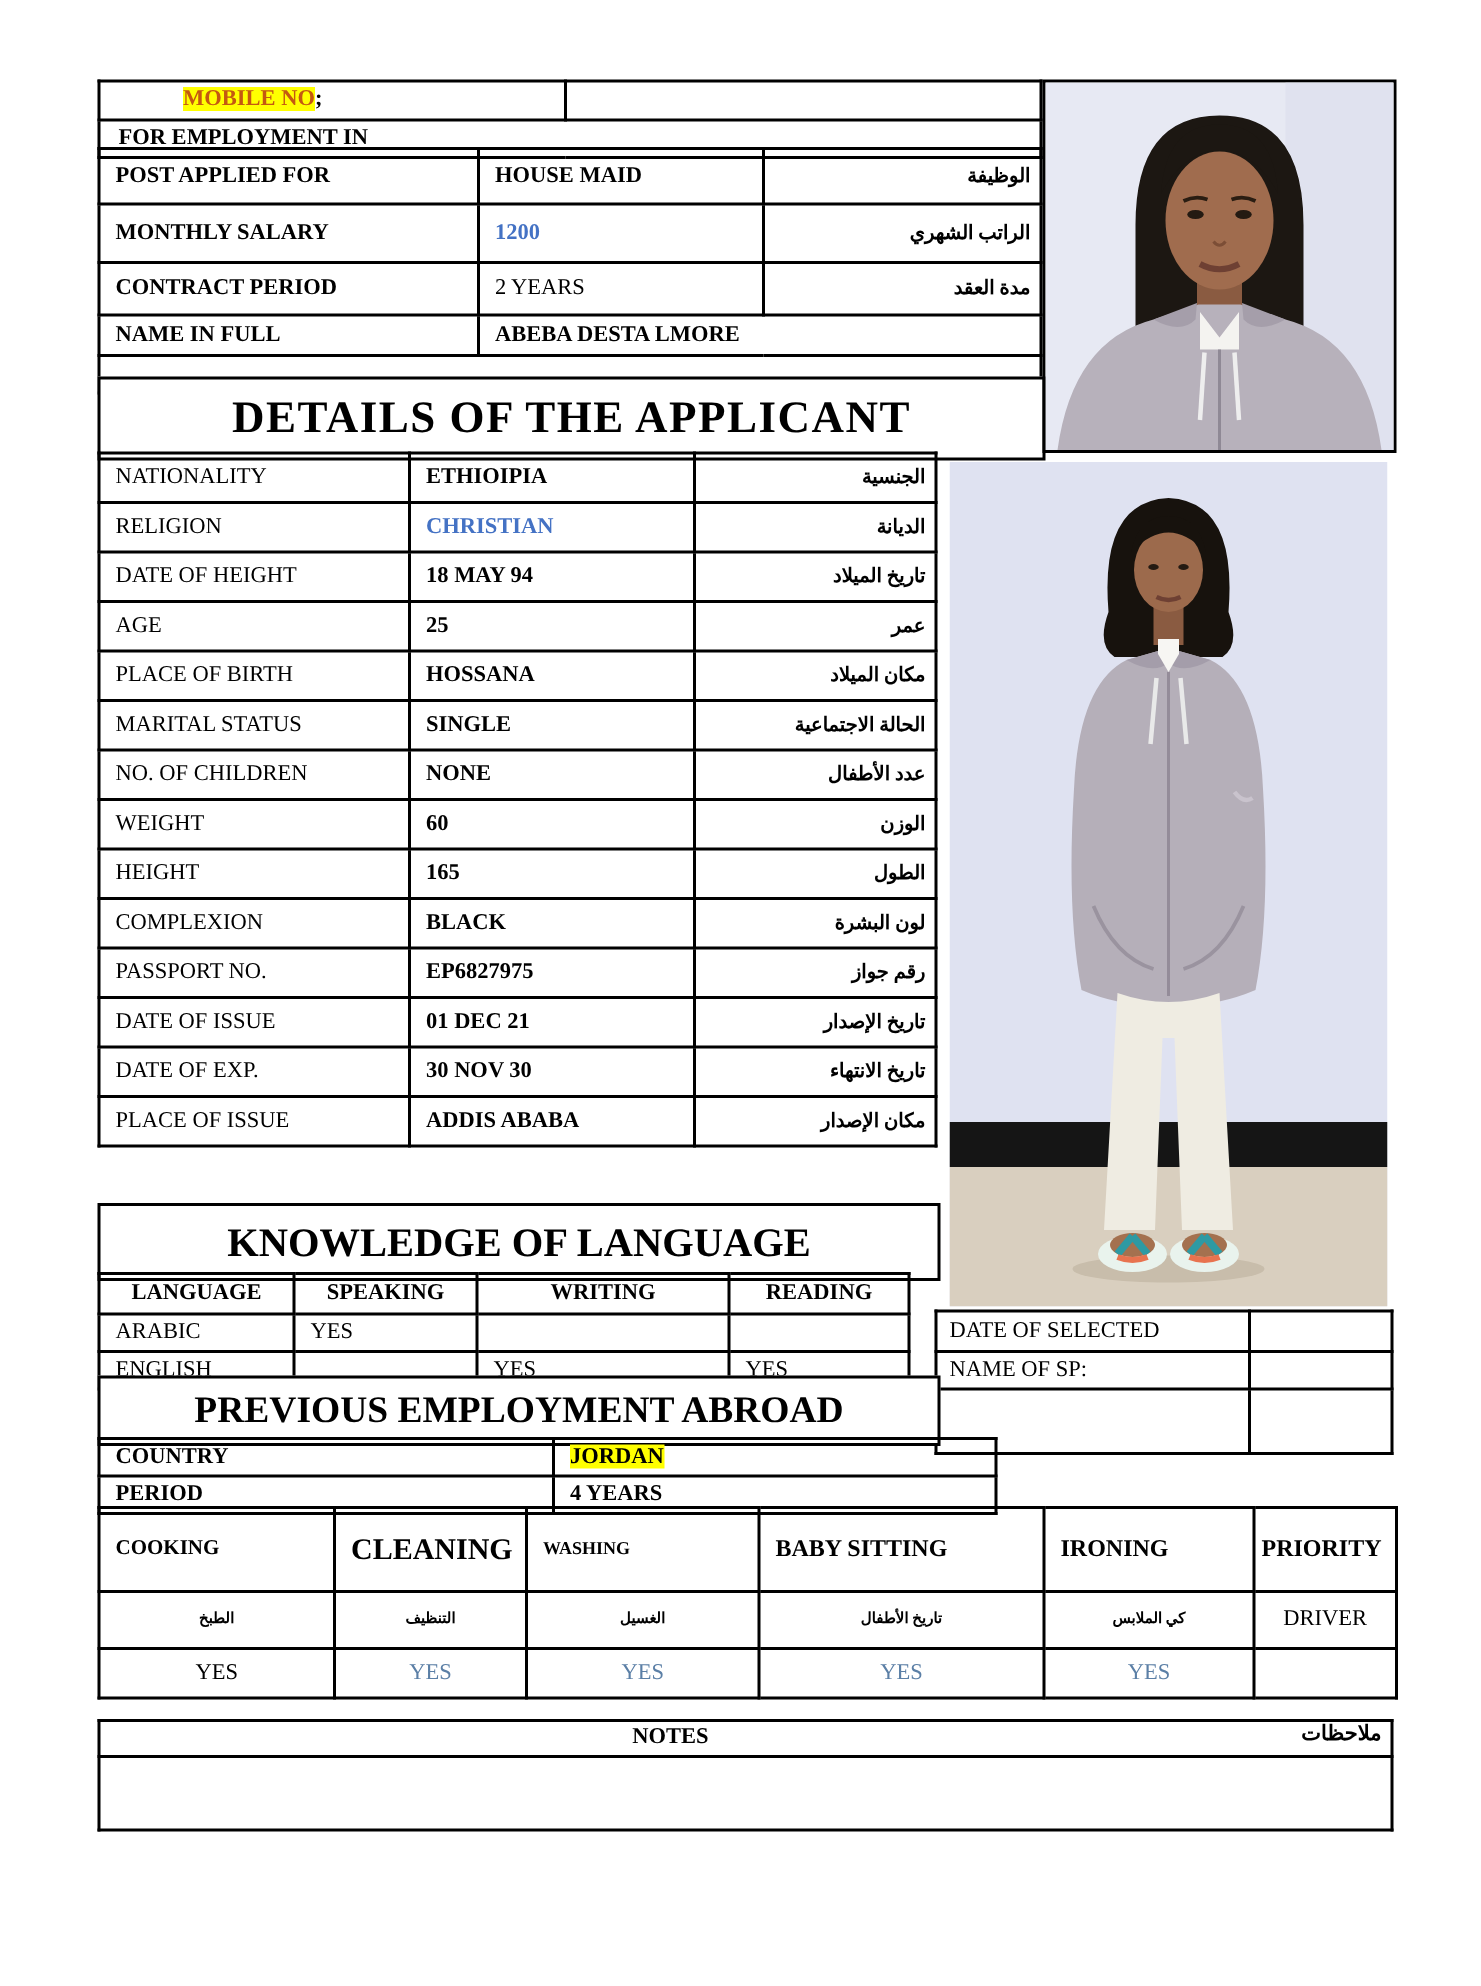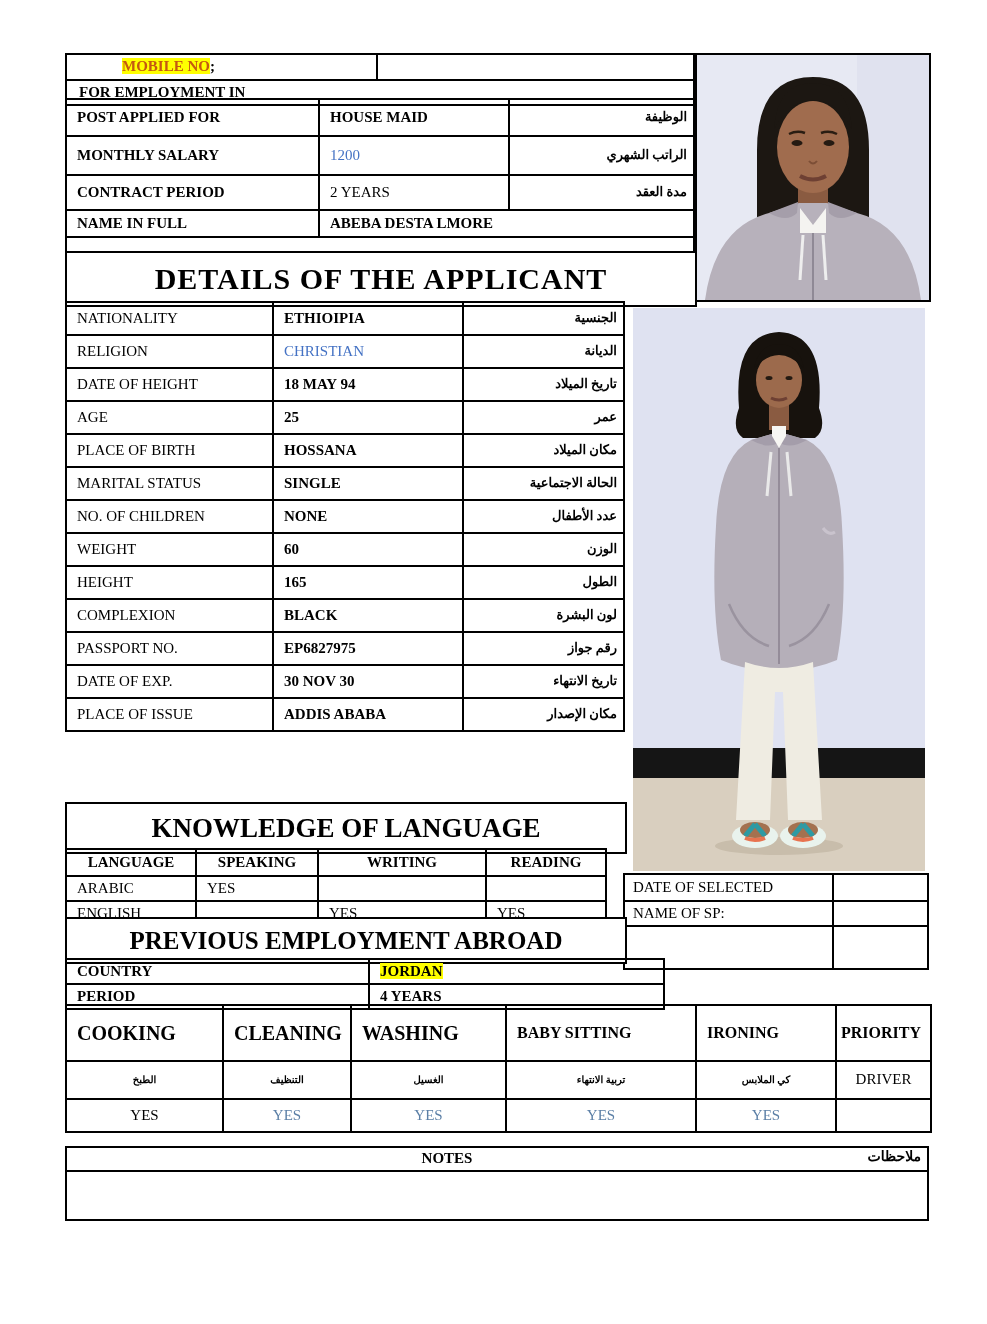--- a/index.html
+++ b/index.html
@@ -3,21 +3,21 @@
 <meta charset="utf-8">
 <style>
   html,body{margin:0;padding:0;background:#fff;}
   .page{position:relative;width:987px;height:1324px;background:#ffffff;
         font-family:"Liberation Serif",serif;color:#000;overflow:hidden;}
   table{border-collapse:collapse;table-layout:fixed;position:absolute;}
   td{border:2px solid #000;padding:0 10px;vertical-align:middle;font-size:15px;
      overflow:hidden;white-space:nowrap;line-height:1.15;}
   .b{font-weight:bold;}
   .ar{text-align:right;direction:rtl;font-weight:bold;font-size:13px;padding-right:6px;}
-  .blue{color:var(--accent_blue);font-weight:normal;}
+  .blue{color:var(--accent_blue);font-weight:bold;}
   .hl{background:var(--highlight_yellow);}
   .mobile-txt{color:var(--highlight_orange);font-weight:bold;text-align:center;}
   .center{text-align:center;}
   .title-box{position:absolute;border:2px solid #000;display:flex;align-items:center;
              justify-content:center;font-weight:bold;background:#fff;}
   .yes-blue{color:var(--steel_blue);}
   .skills-ar{font-size:10px;font-weight:bold;text-align:center;direction:rtl;}
   .notes-cell{position:relative;text-align:center;font-weight:bold;}
   .notes-ar{position:absolute;right:6px;top:1px;direction:rtl;font-size:14px;font-weight:bold;}
   .photo{position:absolute;display:block;}
@@ -136,20 +136,25 @@
           <td style="height:31px">COMPLEXION</td>
           <td class="b">BLACK</td>
           <td class="ar" dir="rtl">لون البشرة</td>
         </tr>
     <tr>
           <td style="height:31px">PASSPORT NO.</td>
           <td class="b">EP6827975</td>
           <td class="ar" dir="rtl">رقم جواز</td>
         </tr>
     <tr>
+          <td style="height:31px">DATE OF ISSUE</td>
+          <td class="b">01 DEC 21</td>
+          <td class="ar" dir="rtl">تاريخ الإصدار</td>
+        </tr>
+    <tr>
           <td style="height:31px">DATE OF EXP.</td>
           <td class="b">30 NOV 30</td>
           <td class="ar" dir="rtl">تاريخ الانتهاء</td>
         </tr>
     <tr>
           <td style="height:31px">PLACE OF ISSUE</td>
           <td class="b">ADDIS ABABA</td>
           <td class="ar" dir="rtl">مكان الإصدار</td>
         </tr>
   </tbody>
@@ -230,32 +235,32 @@
     <colgroup>
         <col style="width:157px">
         <col style="width:128px">
         <col style="width:155px">
         <col style="width:190px">
         <col style="width:140px">
         <col style="width:95px">
       </colgroup>
     <tbody>
         <tr>
-      <td class="b" style="height:54px;font-size:20px">COOKING</td>
+      <td class="b" style="height:54px;font-size:14px">COOKING</td>
       <td class="b" style="font-size:20px">CLEANING</td>
-      <td class="b" style="font-size:20px">WASHING</td>
+      <td class="b" style="font-size:12px">WASHING</td>
       <td class="b" style="font-size:16px">BABY SITTING</td>
       <td class="b" style="font-size:16px">IRONING</td>
       <td class="b" style="font-size:16px;white-space:normal;word-break:break-all;padding:0 4px;line-height:1.1">PRIORITY</td>
     </tr>
     <tr>
       <td class="skills-ar" dir="rtl" style="height:36px">الطبخ</td>
       <td class="skills-ar" dir="rtl">التنظيف</td>
       <td class="skills-ar" dir="rtl">الغسيل</td>
-      <td class="skills-ar" dir="rtl">تربية الانتهاء</td>
+      <td class="skills-ar" dir="rtl">تاريخ الأطفال</td>
       <td class="skills-ar" dir="rtl">كي الملابس</td>
       <td class="center">DRIVER</td>
     </tr>
     <tr>
       <td class="center" style="height:31px">YES</td>
       <td class="center yes-blue">YES</td>
       <td class="center yes-blue">YES</td>
       <td class="center yes-blue">YES</td>
       <td class="center yes-blue">YES</td>
       <td></td>

